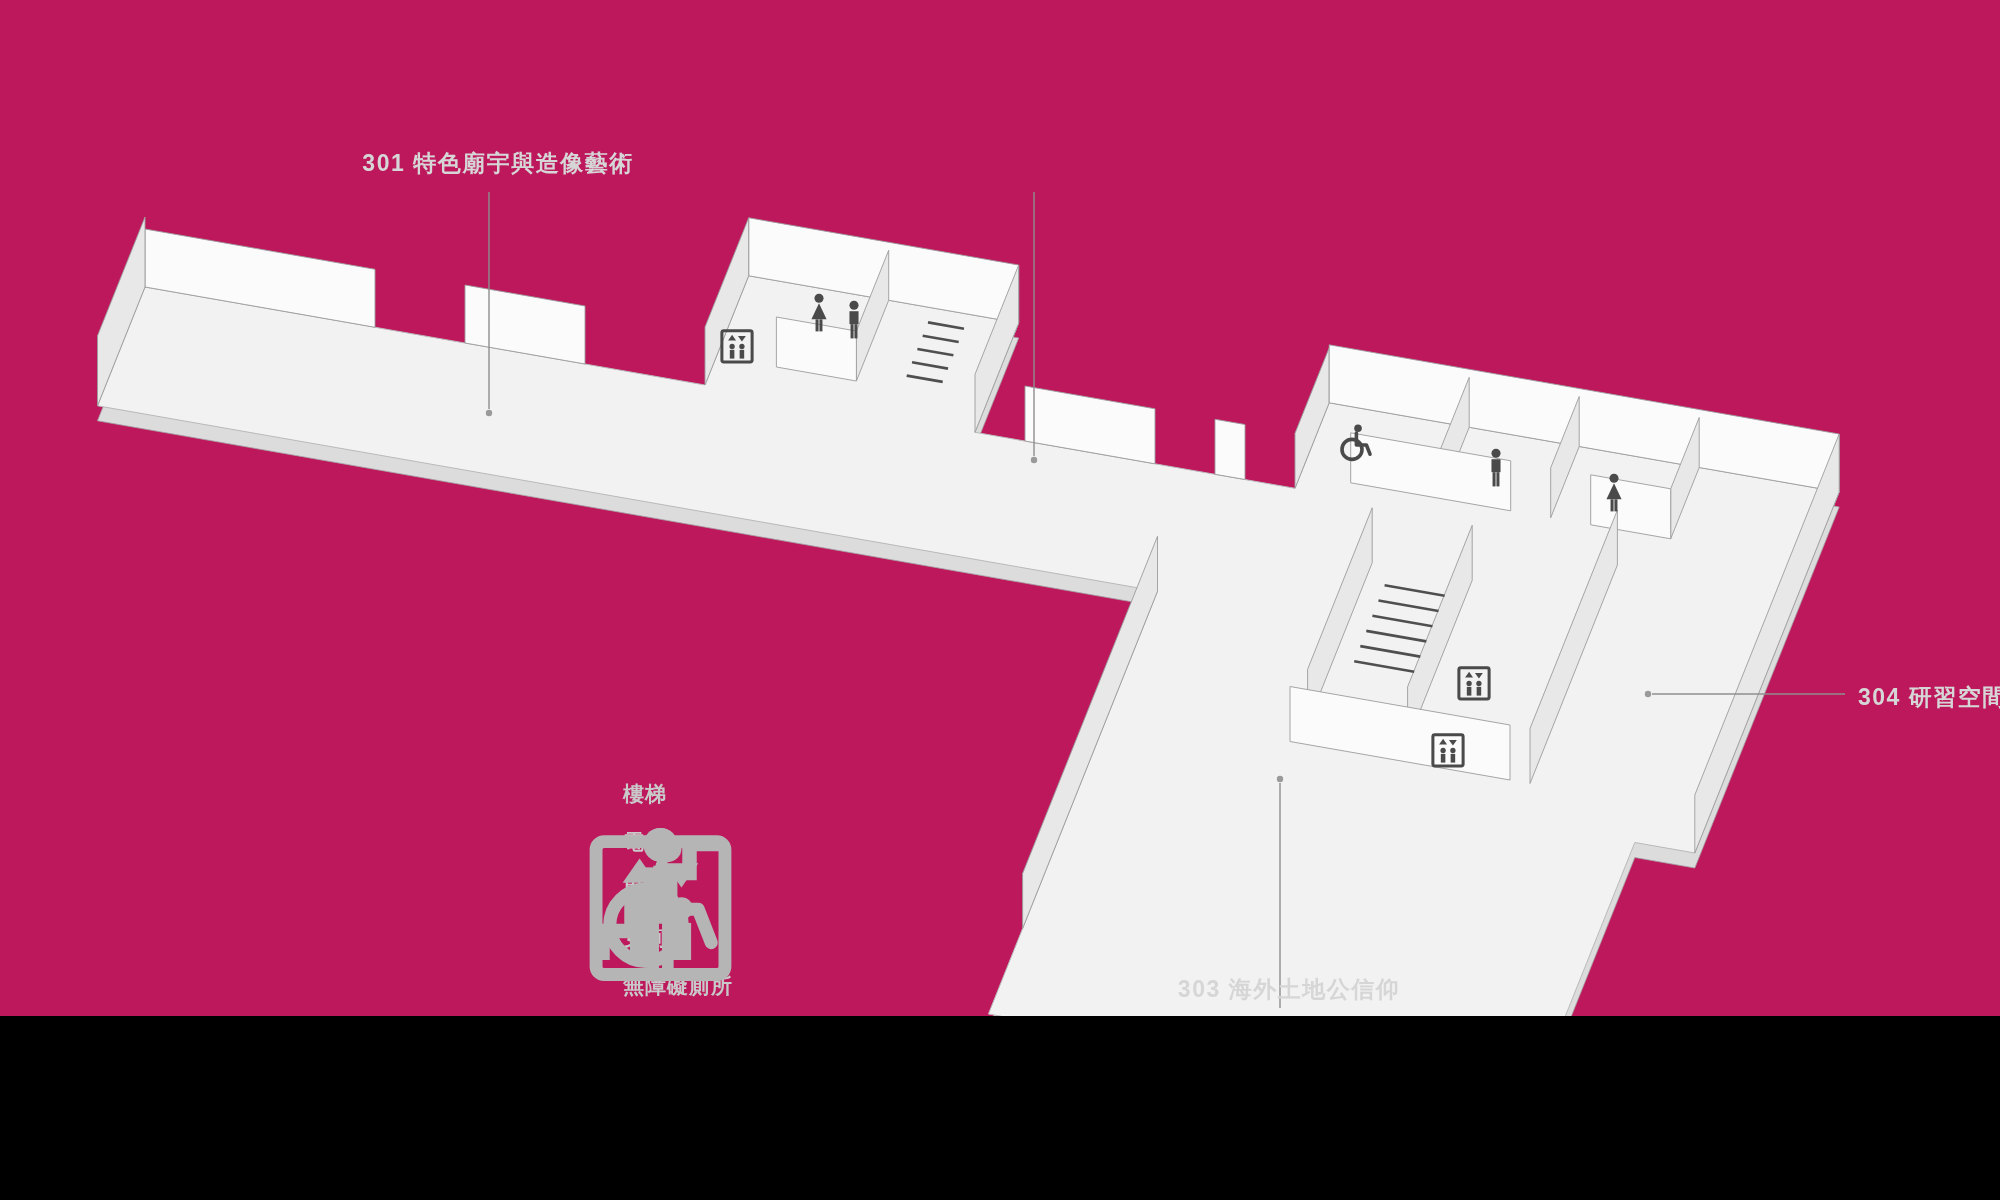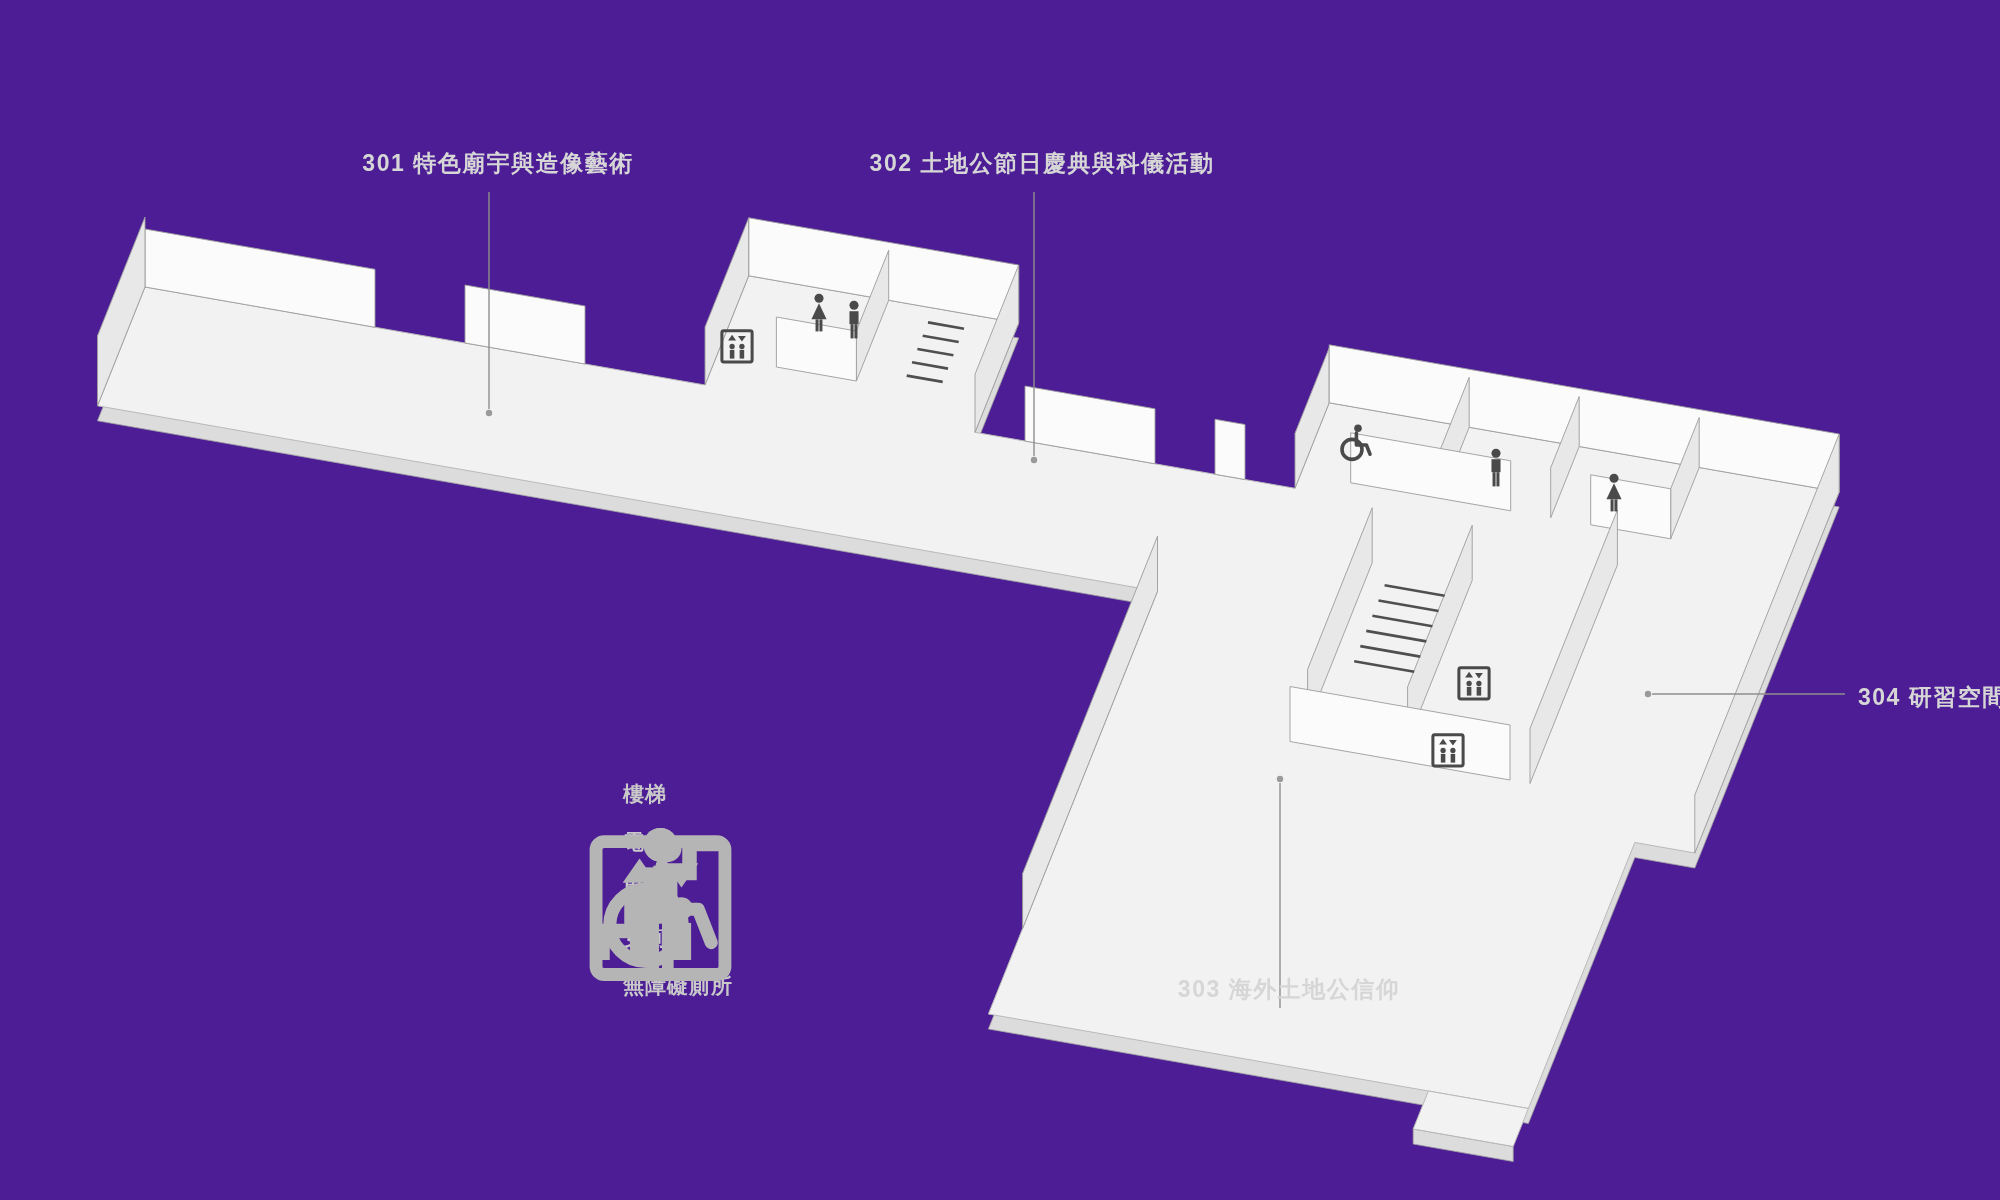--- a/index.html
+++ b/index.html
@@ -1,19 +1,19 @@
 <!DOCTYPE html>
 <html><head>
 <meta charset="utf-8">
 <style>
   html,body{margin:0;padding:0;background:#000;}
   #stage{
     position:relative;
-    width:2000px;height:1200px;
-    background:#4c1d95;
+    width:2000px;height:1016px;
+    background:#be185d;
     overflow:hidden;
     font-family:"Liberation Sans", sans-serif;
   }
   svg{position:absolute;left:0;top:0;}
   
   .slab{fill:#dcdcdc;stroke:#a5a5a5;stroke-width:.8;}
   .floor{fill:#f2f2f2;stroke:#b9b9b9;stroke-width:1;}
   .wallE{fill:#fbfbfb;stroke:#9c9c9c;stroke-width:.9;}
   .wallV{fill:#e8e8e8;stroke:#9c9c9c;stroke-width:.9;}
   .leader{stroke:#8f8f8f;stroke-width:1.4;}
@@ -175,21 +175,20 @@
         <circle class="leader-dot" cx="1280" cy="779" r="3.2"></circle>
       </g>
       <g>
         <line class="leader" x1="1845" y1="694" x2="1652" y2="694"></line>
         <circle class="leader-dot" cx="1648" cy="694" r="3.2"></circle>
       </g>
     </g>
   </svg>
 
   <div class="room-label" style="left:498px;top:148px;">301 特色廟宇與造像藝術</div>
-  <div class="room-label" style="left:1042px;top:148px;">302 土地公節日慶典與科儀活動</div>
   <div class="room-label" style="left:1289px;top:974px;">303 海外土地公信仰</div>
   <div class="room-label left-align" style="left:1858px;top:682px;">304 研習空間</div>
 
   <div id="legend">
     <div class="legend-row">
       <span class="legend-icon">
         <svg viewBox="0 0 20 20">
             <use href="#i-stairs"></use>
           </svg>
       </span>

